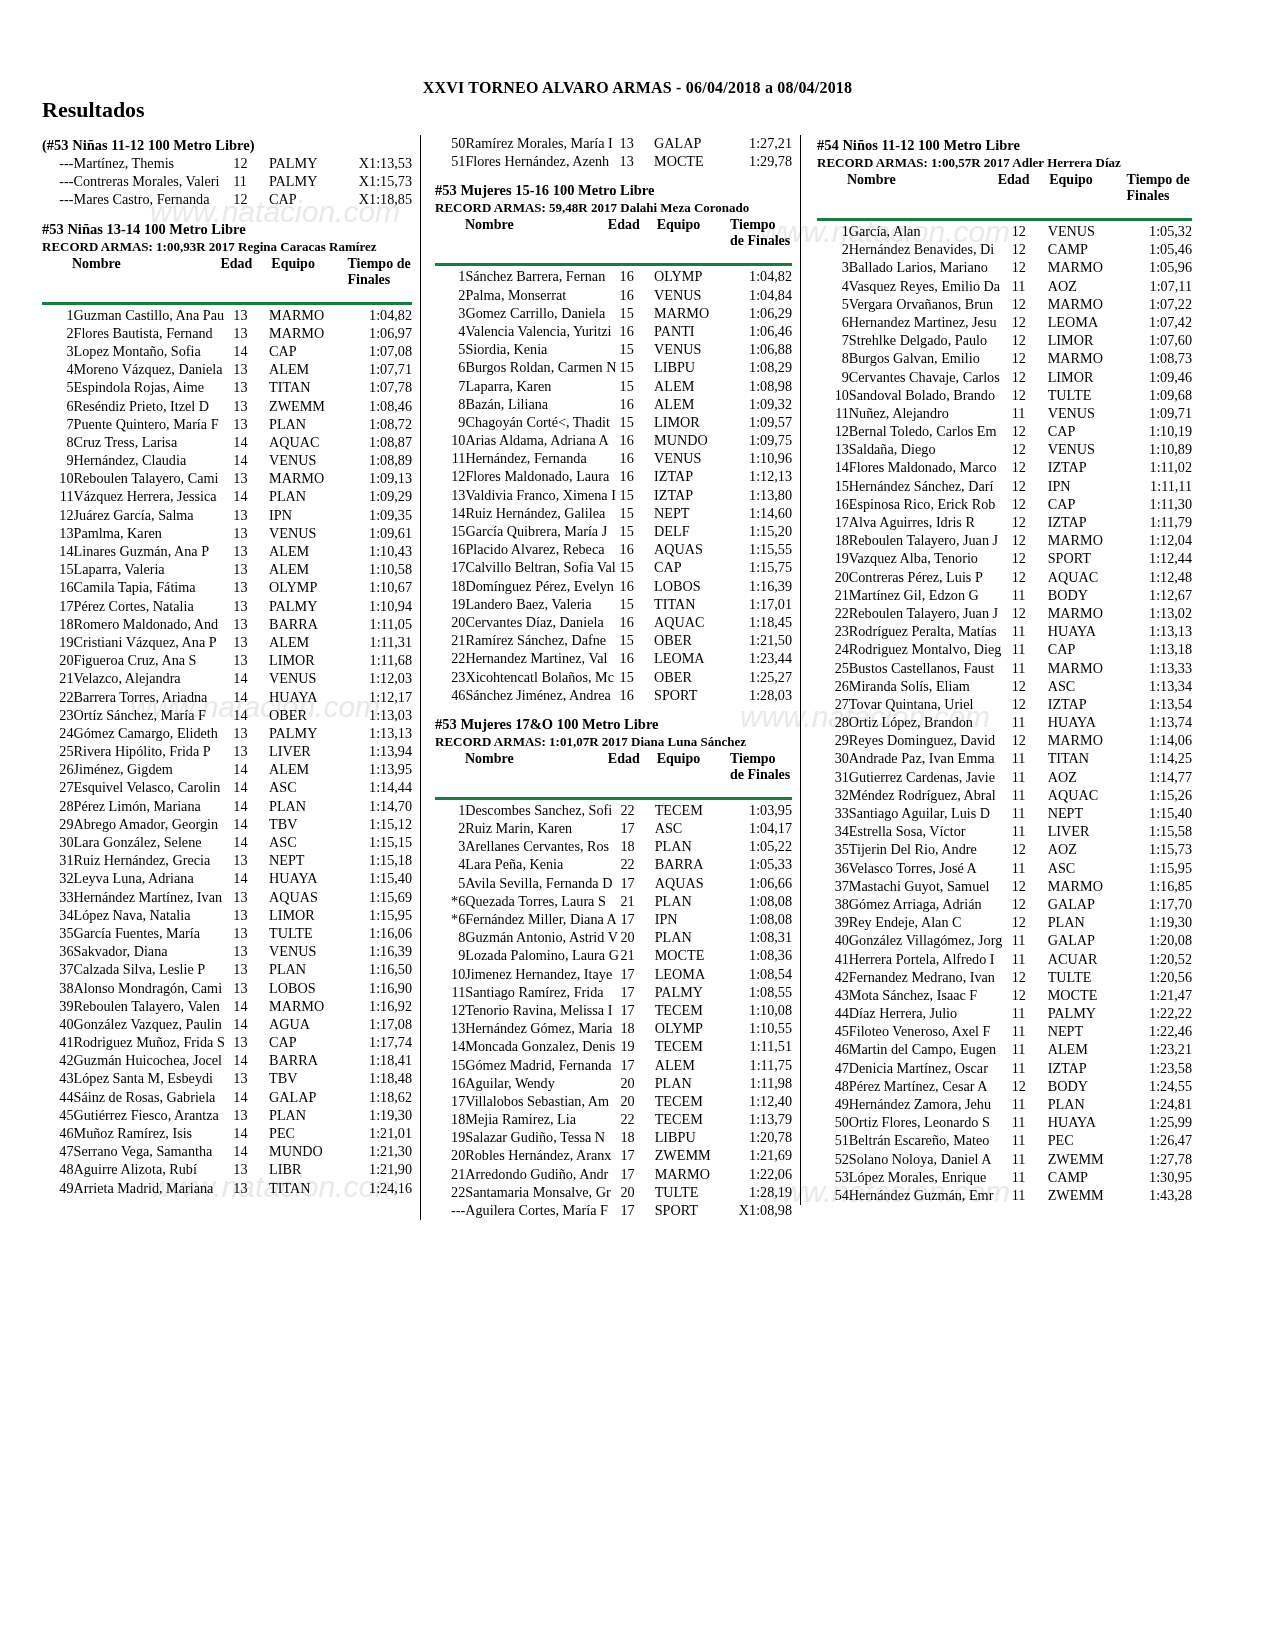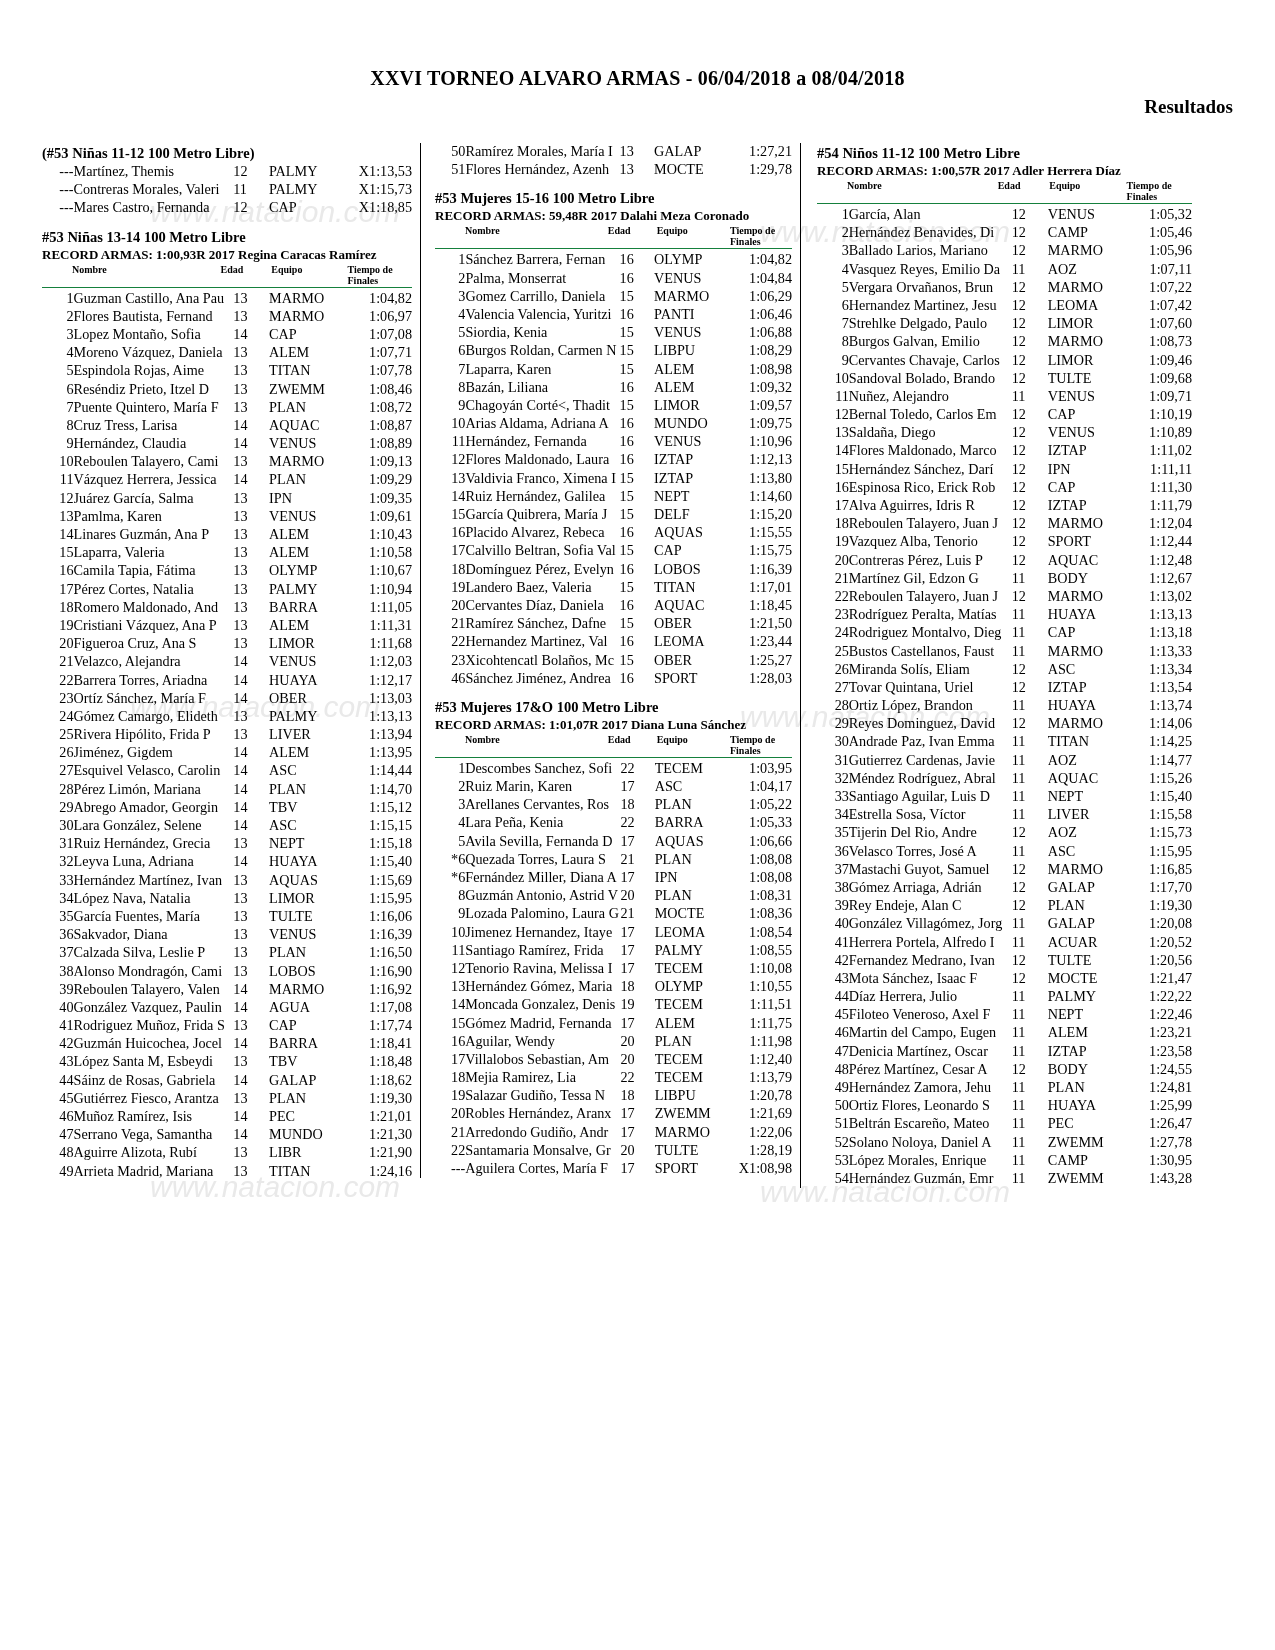--- a/index.html
+++ b/index.html
@@ -9,32 +9,32 @@
     background:#ffffff;
     font-family:"Liberation Serif", serif;
     color:#000;
     position:relative;
   }
   .page { position:relative; width:1275px; height:1650px; padding:50px 42px 0 42px; }
 
   .hdr { display:flex; justify-content:space-between; align-items:baseline; font-size:15.5px; }
   .hdr .left { font-family:"Liberation Serif", serif; }
   .hdr .right { font-family:"Liberation Serif", serif; }
-  .meet-title { text-align:center; font-weight:bold; font-size:20px; margin-top:17px; letter-spacing:0.2px; }
-  .results-title { text-align:right; font-weight:bold; font-size:19px; margin-top:6px; }
+  .meet-title { text-align:center; font-weight:bold; font-size:16px; margin-top:29px; letter-spacing:0.2px; }
+  .results-title { text-align:left; font-weight:bold; font-size:22px; }
 
-  .cols { display:flex; margin-top:25px; align-items:flex-start; }
+  .cols { display:flex; margin-top:12px; align-items:flex-start; }
   .col { position:relative; }
   .col1 { width:378px; padding-right:8px; }
   .col2 { width:380px; padding-left:14px; padding-right:8px; border-left:1px solid #000; }
   .col3 { width:392px; padding-left:16px; border-left:1px solid #000; }
 
   .evt-title { font-weight:bold; font-size:14.5px; margin-top:2px; margin-bottom:1px; white-space:nowrap; }
   .rec-line { font-weight:bold; font-size:13px; white-space:nowrap; margin-bottom:1px; }
-  .colhdr { font-weight:bold; font-size:10px; border-bottom:1px solid #15803d; padding-bottom:1px; margin-bottom:2px; }
+  .colhdr { font-weight:bold; font-size:14px; border-bottom:3px solid #15803d; padding-bottom:14px; margin-bottom:2px; }
 
   table.res { border-collapse:collapse; width:100%; font-size:14.2px; }
   table.res td { padding:0 0 1.2px 0; vertical-align:bottom; white-space:nowrap; overflow:hidden; }
   td.pl { width:30px; text-align:right; padding-right:7px; }
   td.nm { width:152px; overflow:hidden; text-overflow:clip; }
   td.ag { width:34px; text-align:left; padding-left:2px; }
   td.tm { width:74px; }
   td.fin { width:62px; text-align:right; padding-right:2px; }
 
   .colhdr .hrow { display:flex; }

